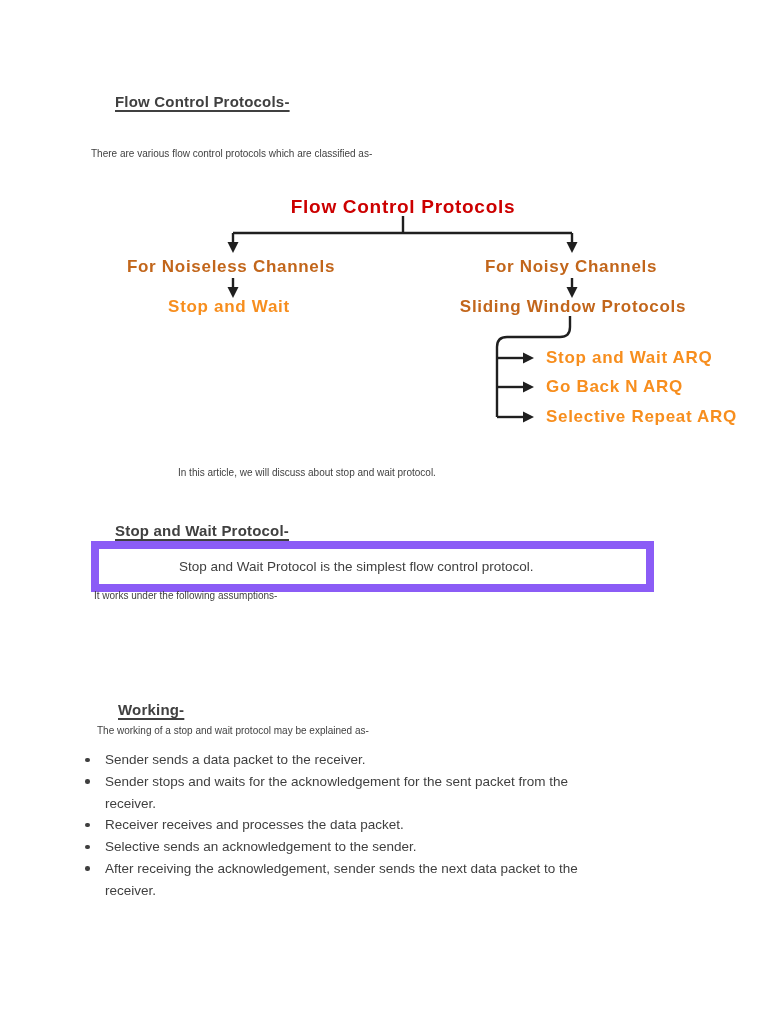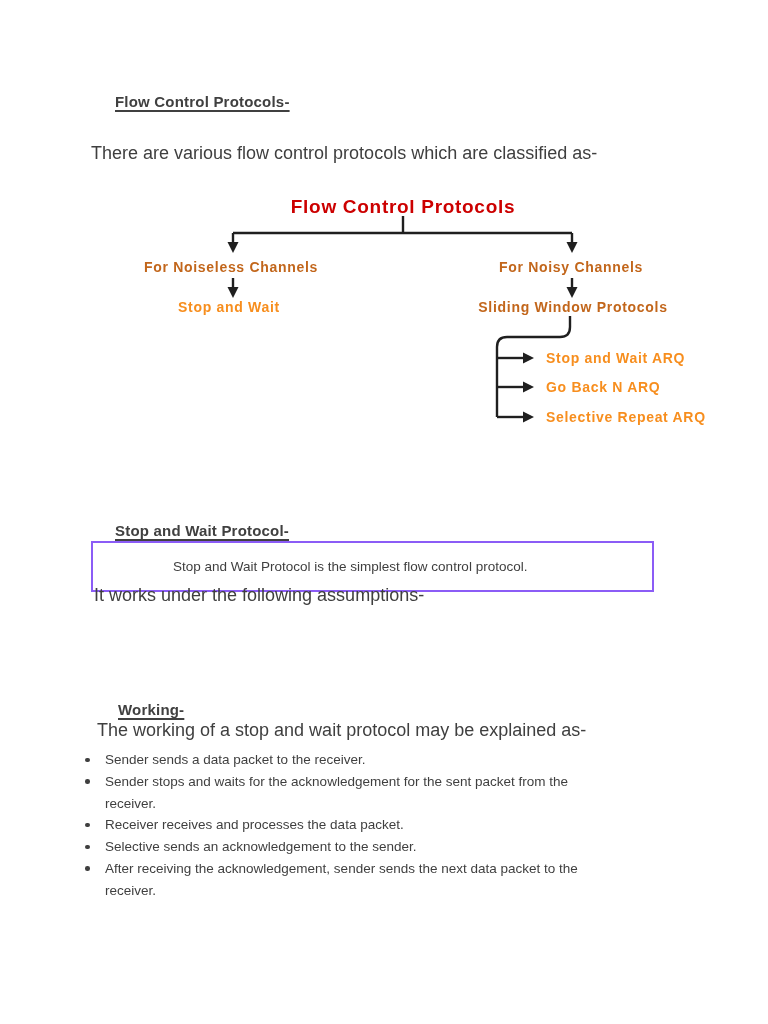--- a/index.html
+++ b/index.html
@@ -20,48 +20,48 @@
     color: #404040;
     text-decoration: underline;
     text-decoration-thickness: 1.5px;
     text-underline-offset: 3px;
     letter-spacing: 0.2px;
     white-space: nowrap;
     margin-left: 24px;
   }
   .body-text {
     position: absolute;
-    font-size: 18px;
+    font-size: 10px;
     line-height: 17px;
     color: #3f3f3f;
     white-space: nowrap;
   }
 
   
   .diagram { position: absolute; left: 0; top: 195px; width: 768px; height: 250px; }
   .diagram svg { position: absolute; left: 0; top: 0; }
   .dlabel {
     position: absolute;
     font-weight: bold;
-    font-size: 14px;
+    font-size: 17px;
     letter-spacing: 0.7px;
     white-space: nowrap;
     line-height: 16px;
   }
   .dlabel.centered { transform: translateX(-50%); }
   .dlabel.root   { color: #cc0000; font-size: 19px; }
   .dlabel.branch { color: #c2661b; }
   .dlabel.leaf   { color: #f78e1e; }
 
   
   .def-box {
     position: absolute;
     left: 91px; top: 541px;
     width: 563px; height: 51px;
-    border: 2px solid #8b5cf6;
+    border: 8px solid #8b5cf6;
     display: flex;
     align-items: center;
   }
   .def-box span {
     font-size: 13.5px;
     color: #3f3f3f;
     padding-left: 80px;
     white-space: nowrap;
   }
 
@@ -123,20 +123,21 @@
     <div class="dlabel root centered" style="left:403px; top:4px;">Flow Control Protocols</div>
     <div class="dlabel branch centered" style="left:231px; top:64px;">For Noiseless Channels</div>
     <div class="dlabel branch centered" style="left:571px; top:64px;">For Noisy Channels</div>
     <div class="dlabel leaf centered" style="left:229px; top:104px;">Stop and Wait</div>
     <div class="dlabel branch centered" style="left:573px; top:104px;">Sliding Window Protocols</div>
     <div class="dlabel leaf" style="left:546px; top:155px;">Stop and Wait ARQ</div>
     <div class="dlabel leaf" style="left:546px; top:184px;">Go Back N ARQ</div>
     <div class="dlabel leaf" style="left:546px; top:214px;">Selective Repeat ARQ</div>
   </div>
 
+  <p class="body-text" style="left:178px; top:464px;">In this article, we will discuss about stop and wait protocol.</p>
 
   <h2 class="heading" style="left:91px; top:522px;">Stop and Wait Protocol-</h2>
 
   <div class="def-box">
     <span>Stop and Wait Protocol is the simplest flow control protocol.</span>
   </div>
 
   <p class="body-text" style="left:94px; top:587px;">It works under the following assumptions-</p>
 
 

